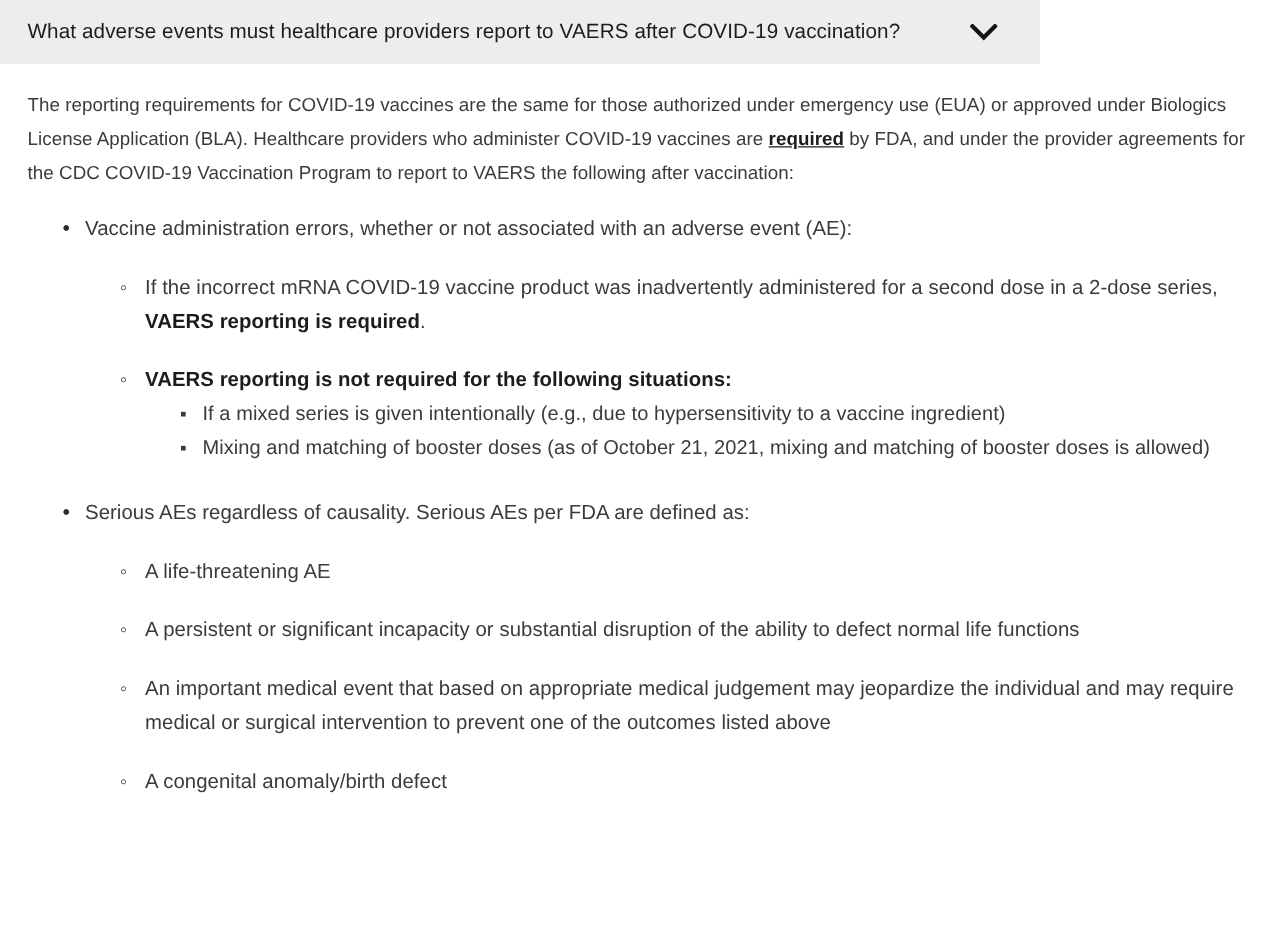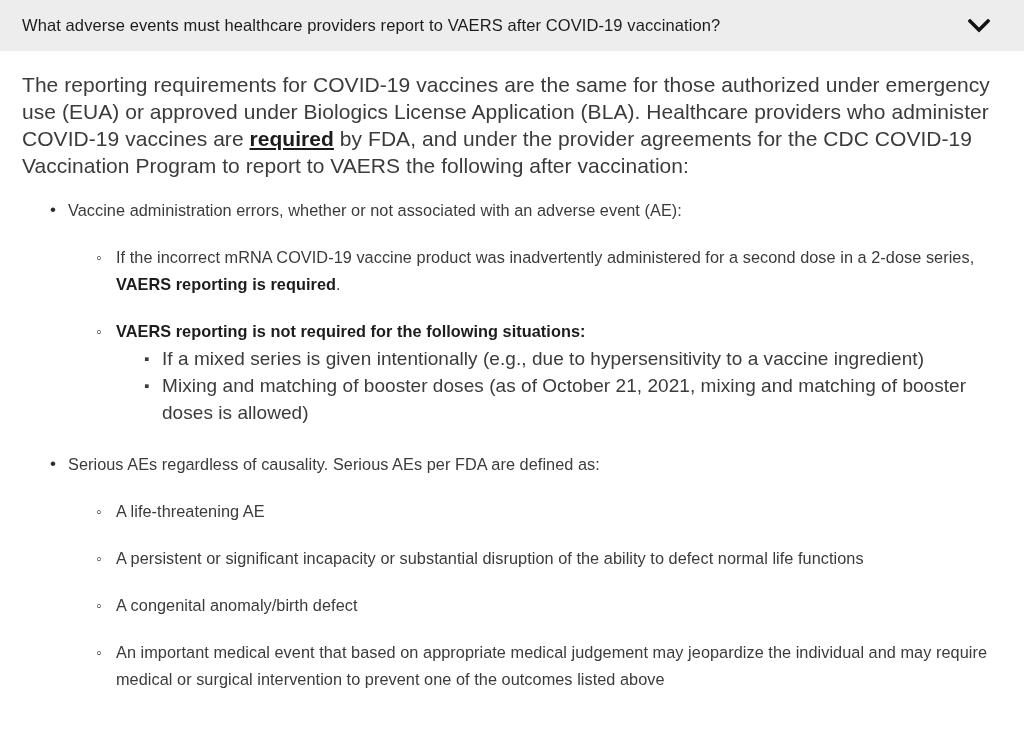--- a/index.html
+++ b/index.html
@@ -16,21 +16,21 @@
 
   #page {
     width: 1024px;
     height: 752px;
     position: relative;
     background: #ffffff;
   }
 
   
   .accordion-header {
-    width: 1024px;
+    width: 832px;
     height: 52px;
     background: #ededed;
     display: flex;
     align-items: center;
     justify-content: space-between;
     padding: 0 20px 0 22px;
     cursor: pointer;
     border-bottom: 1px solid #ffffff;
   }
   .accordion-title {
@@ -52,21 +52,21 @@
     cursor: pointer;
   }
   .chevron svg { display: block; }
 
   
   .accordion-body {
     padding: 19px 22px 0 22px;
   }
 
   .intro {
-    font-size: 21px;
+    font-size: 15px;
     line-height: 27px;
     color: #3b3b3b;
     margin: 0 0 0 0;
     max-width: 985px;
     letter-spacing: 0.05px;
   }
   .intro .u-bold {
     font-weight: 700;
     text-decoration: underline;
     color: #1c1c1c;
@@ -121,21 +121,21 @@
   }
 
   ul.lvl3 {
     list-style: none;
     margin: 0;
     padding: 0;
   }
   ul.lvl3 > li.item3 {
     position: relative;
     padding-left: 46px;
-    font-size: 19px;
+    font-size: 16px;
     line-height: 27px;
     color: #3b3b3b;
   }
   ul.lvl3 > li.item3::before {
     content: "\25AA";
     position: absolute;
     left: 28px;
     top: 0px;
     font-size: 15px;
     color: #3b3b3b;
@@ -193,23 +193,23 @@
         <span>Serious AEs regardless of causality. Serious AEs per FDA are defined as:</span>
 
         <ul class="lvl2">
           <li class="item2">
             <span>A life-threatening AE</span>
           </li>
           <li class="item2">
             <span>A persistent or significant incapacity or substantial disruption of the ability to defect normal life functions</span>
           </li>
           <li class="item2">
+            <span>An important medical event that based on appropriate medical judgement may jeopardize the individual and may require medical or surgical intervention to prevent one of the outcomes listed above</span>
+          </li>
+          <li class="item2">
             <span>A congenital anomaly/birth defect</span>
-          </li>
-          <li class="item2">
-            <span>An important medical event that based on appropriate medical judgement may jeopardize the individual and may require medical or surgical intervention to prevent one of the outcomes listed above</span>
           </li>
         </ul>
       </li>
 
     </ul>
   </div>
 </div>
 
 </body></html>

